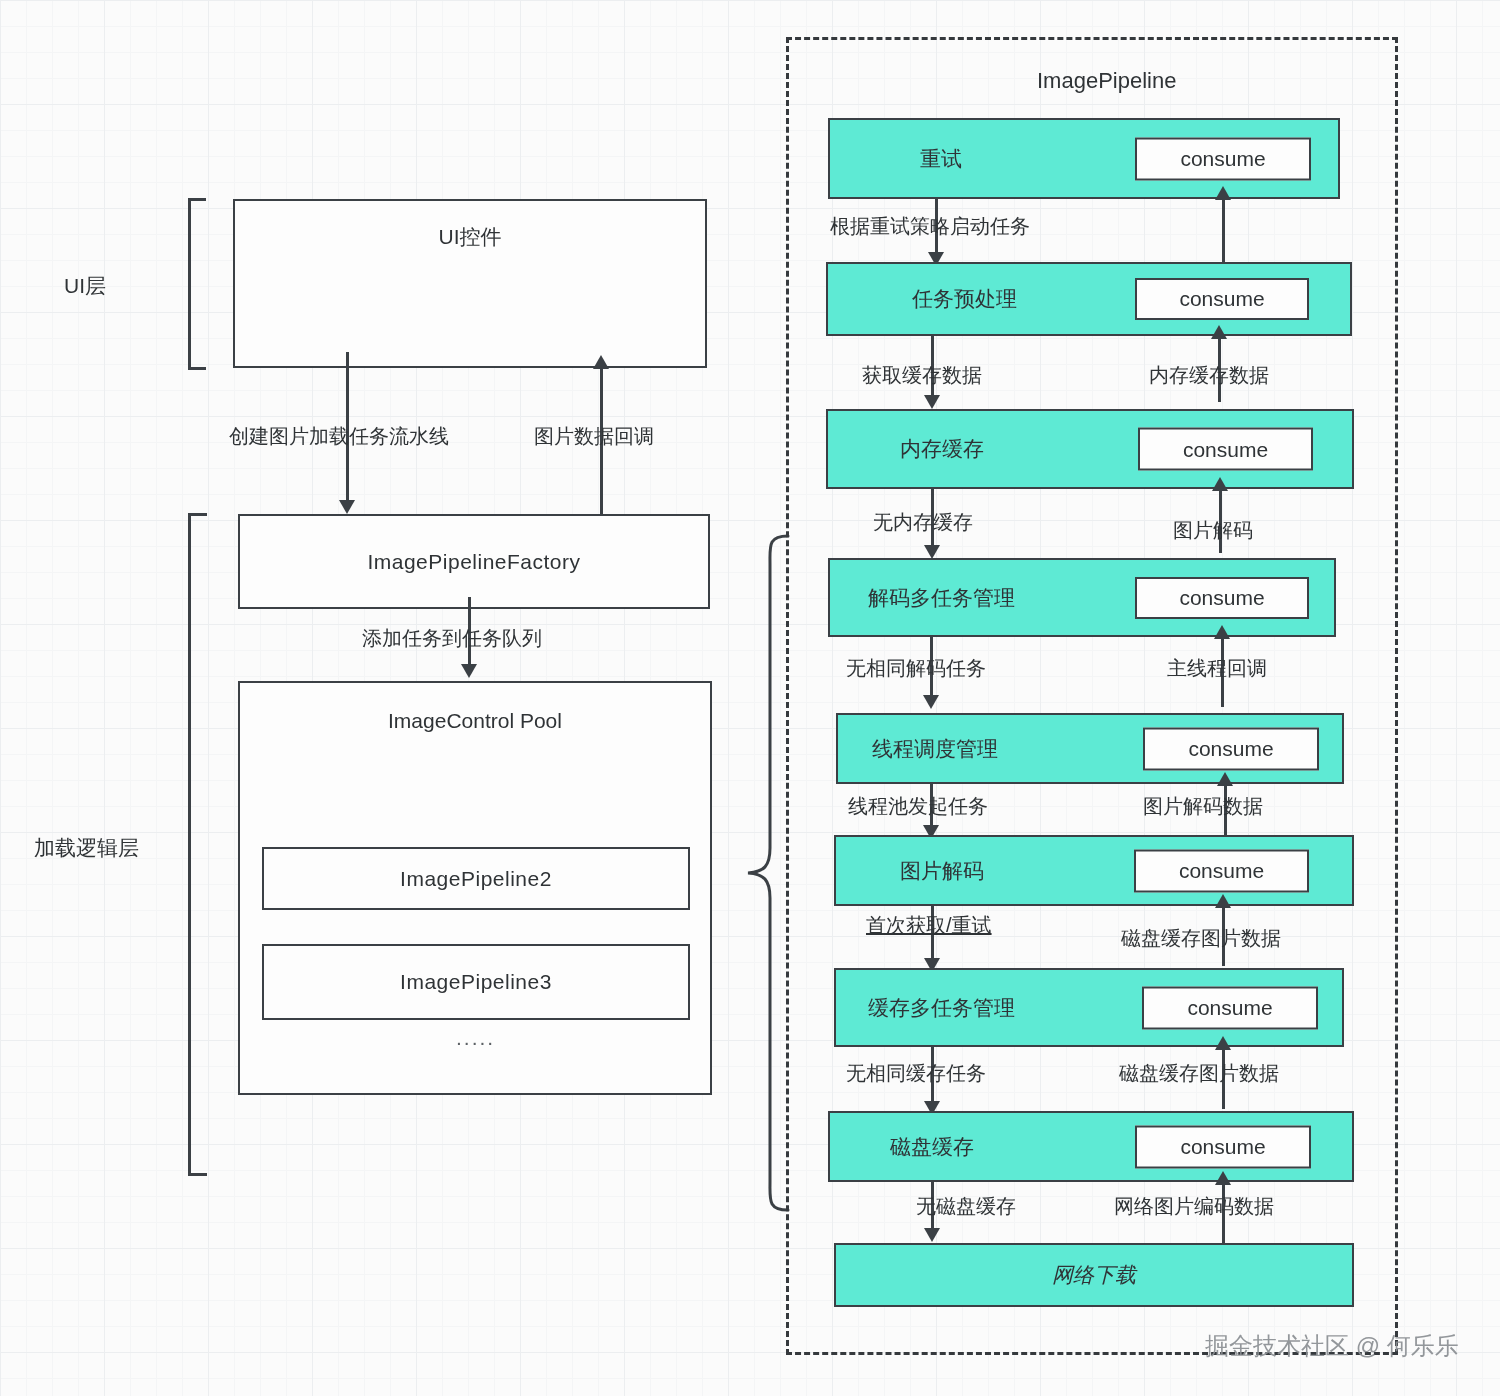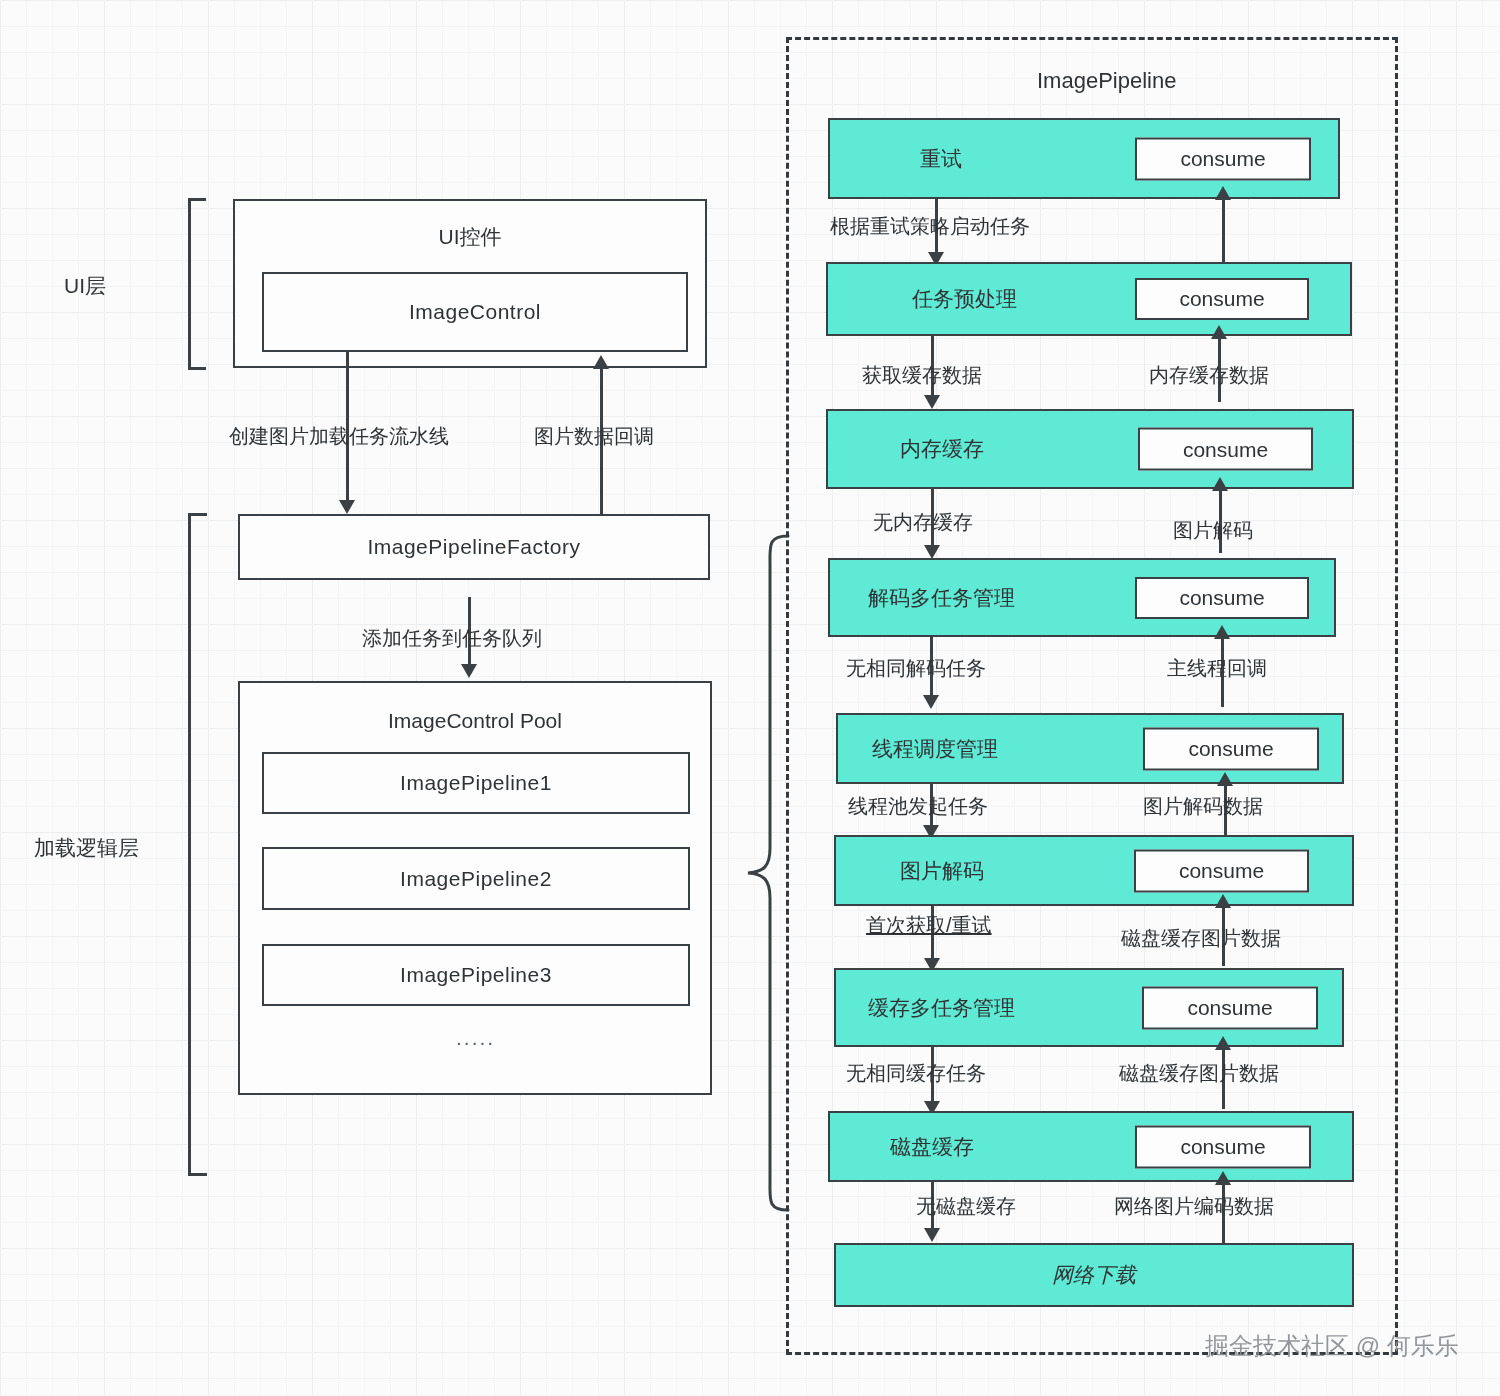--- a/index.html
+++ b/index.html
@@ -66,50 +66,44 @@
 
   <div class="sqbracket" style="left:188px;top:198px;width:18px;height:172px;"></div>
   <div class="layer-label" style="left:64px;top:272px;">UI层</div>
 
   <div class="sqbracket" style="left:188px;top:513px;width:19px;height:663px;"></div>
   <div class="layer-label" style="left:34px;top:834px;">加载逻辑层</div>
 
   <div class="box topal" style="left:233px;top:199px;width:474px;height:169px;">
     <div class="box-title" style="top:22px;">UI控件</div>
   </div>
-  <div class="box" style="left:262px;top:272px;width:426px;height:80px;">
-    <span class="lbl">ImageControl</span>
-  </div>
 
   <div class="edge" style="left:346px;top:352px;height:152px;"></div>
   <div class="arrow-down" style="left:339px;top:500px;"></div>
   <div class="edge-label" style="left:229px;top:423px;">创建图片加载任务流水线</div>
 
   <div class="edge" style="left:600px;top:368px;height:146px;"></div>
   <div class="arrow-up" style="left:593px;top:355px;"></div>
   <div class="edge-label" style="left:534px;top:423px;">图片数据回调</div>
 
-  <div class="box" style="left:238px;top:514px;width:472px;height:66px;">
+  <div class="box" style="left:238px;top:514px;width:472px;height:95px;">
     <span class="lbl">ImagePipelineFactory</span>
   </div>
 
   <div class="edge" style="left:468px;top:597px;height:70px;"></div>
   <div class="arrow-down" style="left:461px;top:664px;"></div>
   <div class="edge-label" style="left:362px;top:625px;text-align:right;">添加任务到任务队列</div>
 
   <div class="box topal" style="left:238px;top:681px;width:474px;height:414px;">
     <div class="box-title" style="top:26px;">ImageControl Pool</div>
   </div>
-  <div class="box" style="left:262px;top:752px;width:428px;height:62px;">
-    <span class="lbl">ImagePipeline1</span>
-  </div>
   <div class="box" style="left:262px;top:847px;width:428px;height:63px;">
     <span class="lbl">ImagePipeline2</span>
   </div>
-  <div class="box" style="left:262px;top:944px;width:428px;height:62px;align-items:center;">
+  <div class="box" style="left:262px;top:944px;width:428px;height:76px;align-items:center;">
     <span class="lbl">ImagePipeline3</span>
   </div>
   <div class="lbl" style="position:absolute;left:456px;top:1026px;color:#5c6165;letter-spacing:2px;">.....</div>
 
   <svg class="brace" width="70" height="690" style="left:740px;top:528px;">
     <path d="M 48 8 C 28 8, 30 18, 30 36 L 30 320 C 30 338, 24 344, 8 345
              C 24 346, 30 352, 30 370 L 30 654 C 30 672, 28 682, 48 682" fill="none" stroke="#3b4045" stroke-width="3" stroke-linecap="round"></path>
   </svg>
 
   <div class="dashed-panel" style="left:786px;top:37px;width:612px;height:1318px;"></div>

